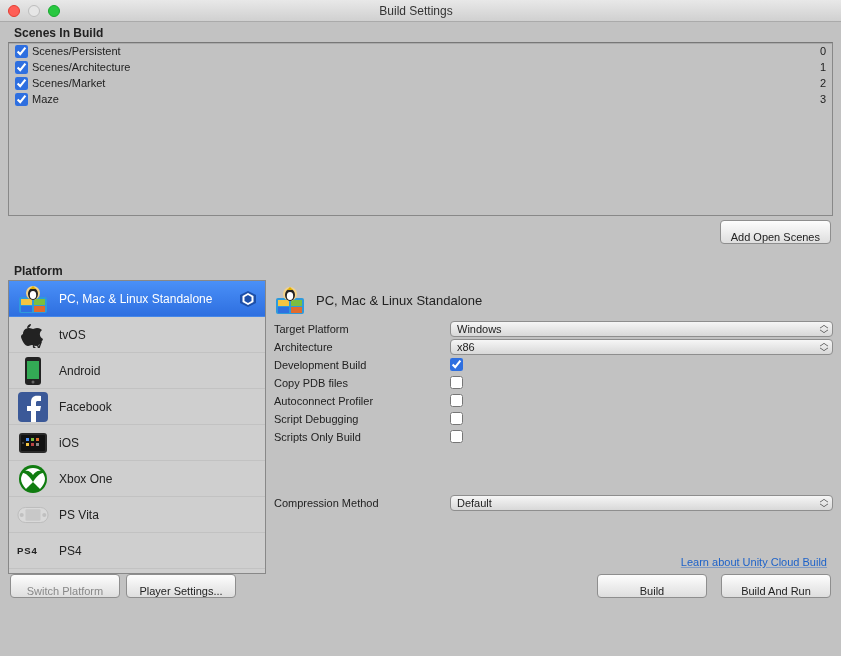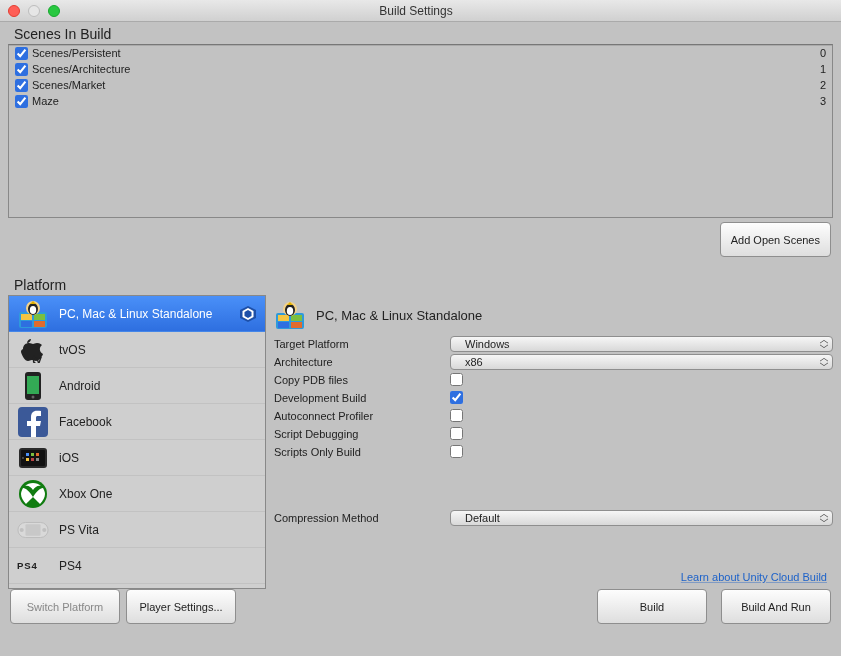--- a/index.html
+++ b/index.html
@@ -22,21 +22,21 @@
     position: relative;
   }
   .traffic { display: flex; gap: 8px; margin-left: 8px; }
   .traffic span { width: 12px; height: 12px; border-radius: 50%; display: inline-block; }
   .t-red { background: #ff5f57; border: 0.5px solid #e33e32; }
   .t-yellow { background: #e6e6e6; border: 0.5px solid #bdbdbd; }
   .t-green { background: #28c840; border: 0.5px solid #17a82e; }
   .titlebar-title { position: absolute; left: 0; right: 9px; text-align: center; font-size: 12px; color: #333; }
   
   .content { padding: 2px 4px 4px 4px; }
-  .section-label { font-weight: normal; color: #222; margin: 2px 0 2px 10px; font-size: 14px; }
+  .section-label { font-weight: bold; color: #222; margin: 2px 0 2px 10px; font-size: 12px; }
   .scenes-box {
     background: #c2c2c2;
     border: 1px solid #888;
     border-top-color: #777;
     margin: 0 4px;
     height: 174px;
     overflow: hidden;
     box-shadow: inset 0 1px 0 #aaa;
   }
   .scene-row {
@@ -49,21 +49,21 @@
   .scene-idx { color: #222; }
   .under-scenes {
     display: flex; justify-content: flex-end; padding: 4px 6px 8px 6px;
   }
   .btn {
     background: linear-gradient(#fdfdfd, #dedede);
     border: 1px solid #8e8e8e;
     border-radius: 4px;
     font-size: 11px;
     padding: 10px 10px;
-    height: 35px;
+    height: 24px;
     cursor: pointer;
     color: #222;
   }
   .btn:disabled { color: #888; }
   .btn-wide { min-width: 110px; }
   .lower { display: flex; gap: 8px; padding: 0 4px; }
   .platform-col { width: 258px; display:flex; flex-direction:column; }
   .platform-list {
     background: #cfcfcf;
     border: 1px solid #888;
@@ -95,21 +95,21 @@
   .details-header .dh-title { font-size: 13px; font-weight: normal; }
   .settings-grid { }
   .setting-row { display:flex; align-items:center; height:18px; font-size:11px; }
   .setting-row .s-label { width: 176px; }
   .setting-row .s-field { flex:1; }
   .select {
     width: 100%; height: 16px;
     background: linear-gradient(#f6f6f6,#d8d8d8);
     border: 1px solid #8e8e8e;
     font-size: 11px;
-    padding: 0 16px 0 14px;
+    padding: 0 16px 0 6px;
     position: relative;
     display:flex; align-items:center;
     border-radius:4px;
   }
   .select::after {
     content:""; position:absolute; right:4px; top:3px;
     width:8px; height:8px;
     background:
       linear-gradient(#444,#444);
     clip-path: polygon(0 35%, 50% 0, 100% 35%, 100% 45%, 50% 10%, 0 45%, 0 55%, 50% 90%, 100% 55%, 100% 65%, 50% 100%, 0 65%);
@@ -306,26 +306,26 @@
         </div>
         <div class="setting-row">
           <div class="s-label">Architecture</div>
           <div class="s-field">
             <div class="select">
               <span>x86</span>
             </div>
           </div>
         </div>
         <div class="setting-row">
+          <div class="s-label">Development Build</div>
+          <div class="s-field"><input type="checkbox" id="cb-dev" checked="" style=""></div>
+        </div>
+        <div class="setting-row">
           <div class="s-label">Copy PDB files</div>
           <div class="s-field"><input type="checkbox" id="cb-copy" style=""></div>
-        </div>
-        <div class="setting-row">
-          <div class="s-label">Development Build</div>
-          <div class="s-field"><input type="checkbox" id="cb-dev" checked="" style=""></div>
         </div>
         <div class="setting-row">
           <div class="s-label">Autoconnect Profiler</div>
           <div class="s-field"><input type="checkbox" id="cb-auto" style=""></div>
         </div>
         <div class="setting-row">
           <div class="s-label">Script Debugging</div>
           <div class="s-field"><input type="checkbox" id="cb-sd" style=""></div>
         </div>
         <div class="setting-row">

